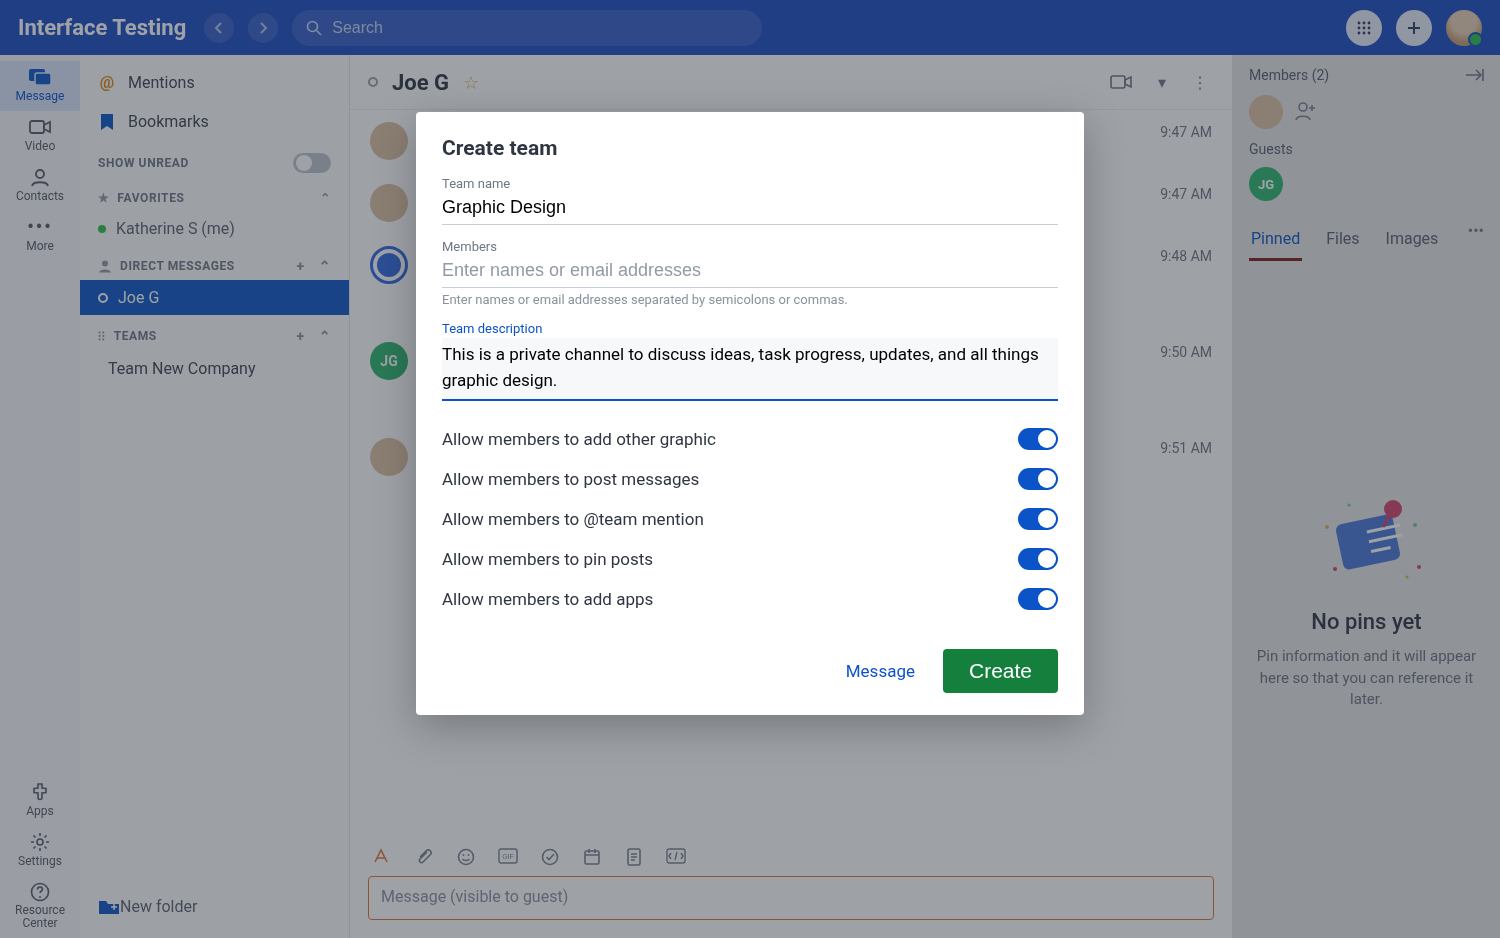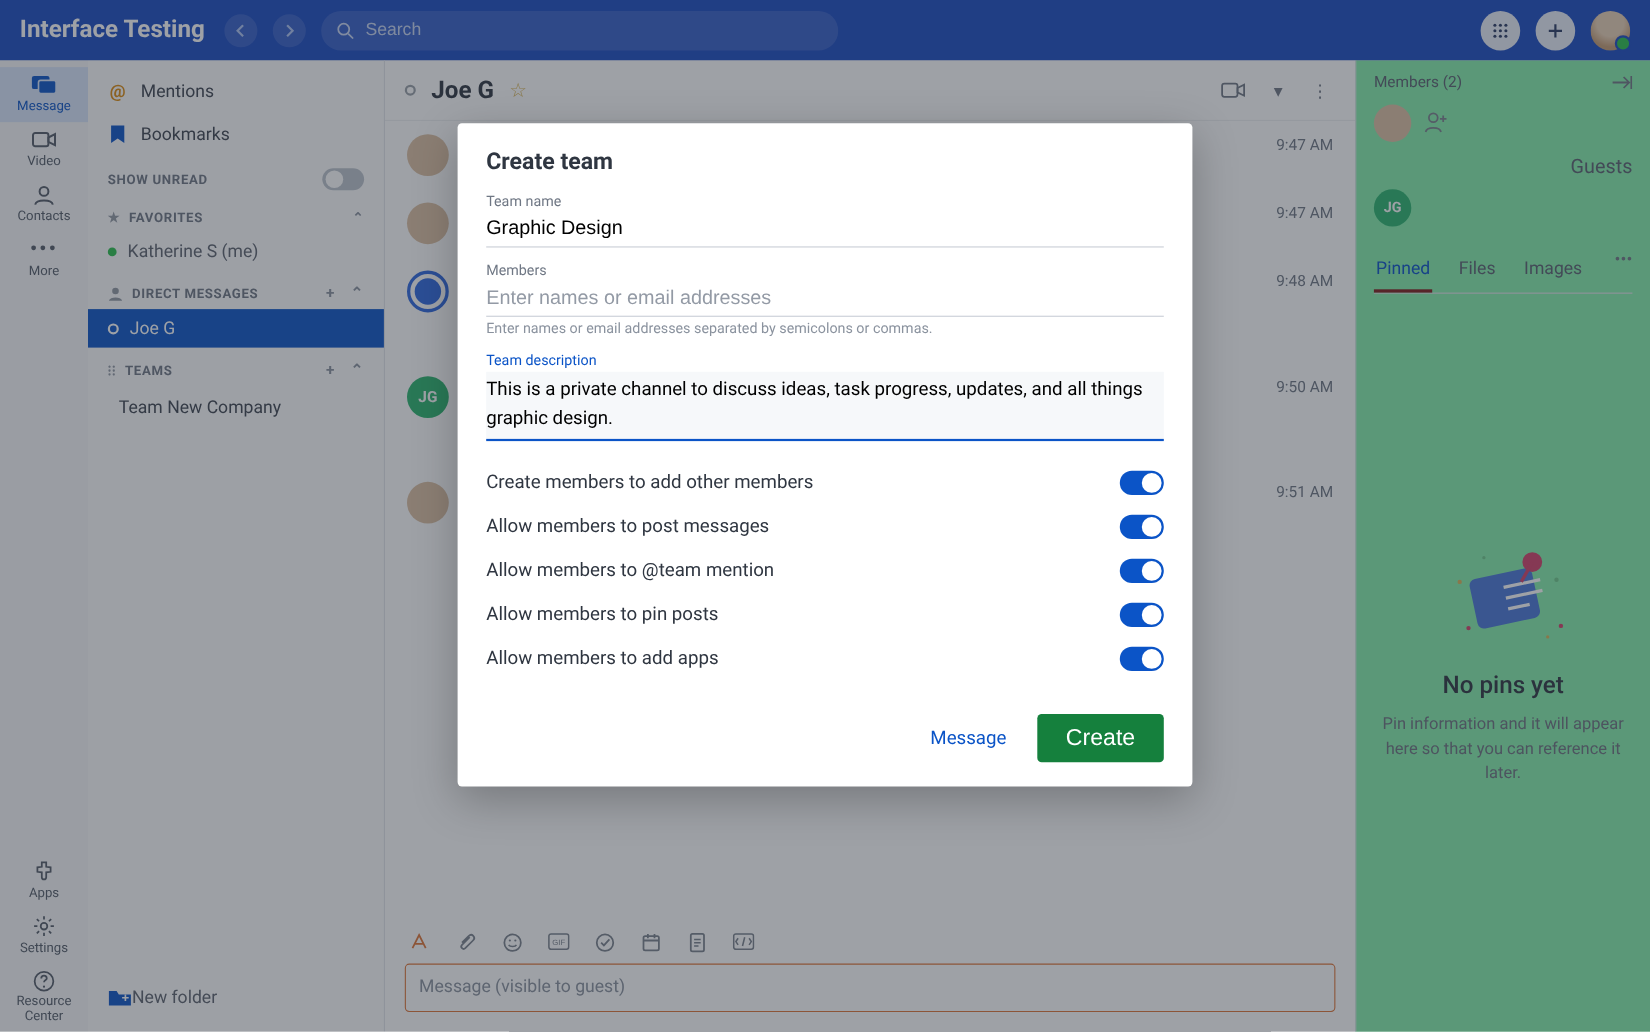--- a/index.html
+++ b/index.html
@@ -58,26 +58,26 @@
 .msg-avatar.green { background:#2ab56e; display:flex; align-items:center; justify-content:center; color:#fff; font-weight:700; font-size:14px; }
 .msg-avatar.ring { background:#fff; border:3px solid #2e68e0; position:relative; }
 .msg-avatar.ring::after { content:''; position:absolute; inset:4px; border-radius:50%; background:#2e68e0; }
 .msg-time { margin-left:auto; color:#6f7784; font-size:14px; align-self:flex-start; padding-top:2px; }
 .composer { margin-top:auto; padding:8px 18px 18px; }
 .comp-icons { display:flex; gap:22px; padding:6px 4px 10px; color:#7a828d; font-size:18px; }
 .comp-icons .ci { width:20px; display:flex; justify-content:center; }
 .comp-input { height:44px; border:1px solid #de7538; border-radius:4px; padding:10px 12px; color:#8a929e; font-size:16px; }
 
 
-.rightp { position:absolute; top:55px; right:0; width:268px; bottom:0; background:#86efac; border-left:1px solid #e3e6eb; display:flex; flex-direction:column; padding:12px 16px; }
+.rightp { position:absolute; top:55px; right:0; width:268px; bottom:0; background:#e5e5e5; border-left:1px solid #e3e6eb; display:flex; flex-direction:column; padding:12px 16px; }
 .rp-row { display:flex; align-items:center; justify-content:space-between; color:#5a6270; font-size:14px; }
 .rp-members { display:flex; align-items:center; gap:12px; padding:12px 0; }
 .rp-avatar { width:34px; height:34px; border-radius:50%; background:#dcc0a3; }
 .rp-addperson { width:22px; height:22px; color:#7a828d; }
-.rp-guests-label { font-size:18px; color:#5a6270;text-align:right; }
+.rp-guests-label { font-size:14px; color:#5a6270; }
 .rp-guest { margin-top:10px; width:34px; height:34px; border-radius:50%; background:#2ab56e; display:flex; align-items:center; justify-content:center; color:#fff; font-weight:700; font-size:13px; }
 .rp-tabs { display:flex; gap:22px; margin-top:20px; border-bottom:1px solid #e3e6eb; }
 .rp-tab { padding:8px 2px 10px; font-size:16px; color:#5a6270; }
 .rp-tab.active { color:#0b54c7; border-bottom:3px solid #7f1d1d; }
 .rp-dots { margin-left:auto; color:#6f7784; }
 .rp-empty { flex:1; display:flex; flex-direction:column; align-items:center; justify-content:center; text-align:center; gap:12px; padding:0 6px; }
 .rp-empty svg { width:140px; height:120px; }
 .rp-empty h3 { font-size:22px; color:#2f3641; font-weight:500; }
 .rp-empty p { font-size:15px; color:#6c737f; line-height:1.45; }
 
@@ -436,21 +436,21 @@
     <input class="m-input-line" placeholder="Enter names or email addresses" style="">
     <div class="m-hint">Enter names or email addresses separated by semicolons or commas.</div>
   </div>
 
   <div class="m-field">
     <div class="m-label focused">Team description</div>
     <textarea class="m-textarea" style="">This is a private channel to discuss ideas, task progress, updates, and all things graphic design.</textarea>
   </div>
 
   <div class="m-row">
-      <span>Create members to add other members</span>
+      <span>Allow members to add other graphic</span>
       <span class="m-toggle"></span>
     </div>
   <div class="m-row">
       <span>Allow members to post messages</span>
       <span class="m-toggle"></span>
     </div>
   <div class="m-row">
       <span>Allow members to @team mention</span>
       <span class="m-toggle"></span>
     </div>

